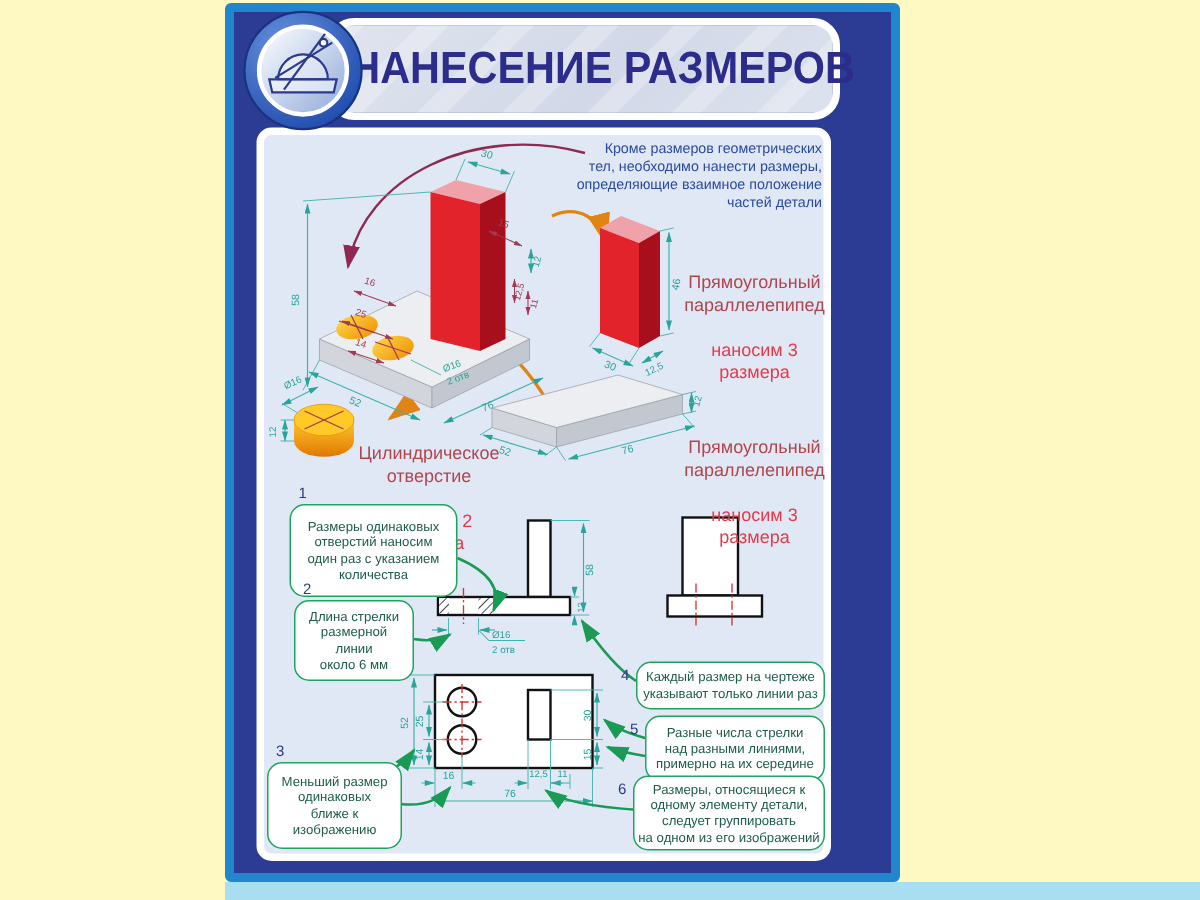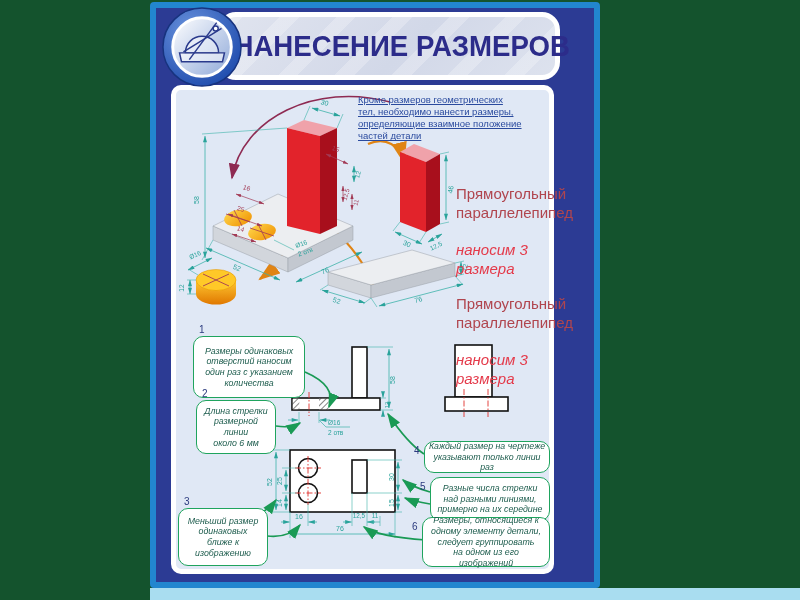--- a/index.html
+++ b/index.html
@@ -1,35 +1,35 @@
 <!DOCTYPE html>
 <html><head>
 <meta charset="utf-8">
 <style>
   html,body{margin:0;padding:0;background:#ffffff;font-family:"Liberation Sans",sans-serif;}
-  .page{position:relative;width:800px;height:600px;background:#14532d;overflow:hidden;}
+  .page{position:relative;width:800px;height:600px;background:#fef9c3;overflow:hidden;}
   .bottom-strip{position:absolute;left:150px;top:588px;width:650px;height:12px;background:#a9ddf0;}
   .poster{position:absolute;left:150px;top:2px;width:450px;height:586px;background:#2c3b94;border:6px solid #2286cf;border-radius:4px;box-sizing:border-box;}
   .banner{position:absolute;left:62px;top:4px;width:342px;height:68px;background:
       repeating-linear-gradient(135deg,rgba(255,255,255,.25) 0 14px,rgba(255,255,255,0) 14px 40px),
       linear-gradient(135deg,#e0e4ef 0%,#d2d8e8 55%,#dde2ee 100%);
       border:5px solid #ffffff;border-radius:18px;box-sizing:border-box;display:flex;align-items:center;justify-content:center;}
   .title{color:#2c2c8a;font-weight:bold;font-size:30px;letter-spacing:0px;transform:scaleX(.92);white-space:nowrap;padding-left:28px;}
   .logo{position:absolute;left:5px;top:-2px;width:82px;height:82px;z-index:5;}
   .content{position:absolute;left:15px;top:77px;width:383px;height:489px;background:#e0e8f5;border:5px solid #ffffff;border-radius:10px;box-sizing:border-box;}
   .draw{position:absolute;left:0;top:0;width:373px;height:479px;}
-  .txt{position:absolute;white-space:pre-line;text-align:left;text-decoration:underline;}
+  .txt{position:absolute;white-space:pre-line;text-align:right;}
   .intro{left:182px;top:4px;width:190px;font-size:9.5px;line-height:1.28;color:#2a4a9e;}
-  .cap{position:absolute;font-size:15px;line-height:1.25;white-space:pre-line;}
+  .cap{position:absolute;text-align:center;font-size:12px;line-height:1.25;white-space:pre-line;}
   .cap .name{display:block;color:#b0454e;}
-  .cap .note{display:block;color:#e43a4a;font-style:italic;}
+  .cap .note{display:block;color:#e43a4a;}
   .co-wrap{position:absolute;}
   .co-box{position:absolute;left:0;top:0;right:0;bottom:0;background:#ffffff;border:1.8px solid #1fa45e;border-radius:10px;
       display:flex;align-items:center;justify-content:center;text-align:center;white-space:pre-line;
-      font-size:8.8px;line-height:1.22;color:#1d5c4d;box-sizing:border-box;padding:1px 2px;font-style:italic;}
+      font-size:8.8px;line-height:1.22;color:#1d5c4d;box-sizing:border-box;padding:1px 2px;}
   .co-num{position:absolute;font-size:10px;color:#2b3a7e;z-index:2;}
   .num-top{left:6px;top:-12px;}
   .num-left{left:-10px;top:4px;}
 </style>
 </head>
 <body>
 
 <div class="page">
   <div class="bottom-strip"></div>
 
@@ -310,20 +310,25 @@
       <div class="cap" style="left:280px;top:76px;width:94px;">
         <span class="name">Прямоугольный
 параллелепипед</span>
         <span class="note">наносим 3 размера</span>
       </div>
       <div class="cap" style="left:280px;top:186px;width:94px;">
         <span class="name">Прямоугольный
 параллелепипед</span>
         <span class="note">наносим 3 размера</span>
       </div>
+      <div class="cap" style="left:62px;top:190px;width:96px;">
+        <span class="name">Цилиндрическое
+отверстие</span>
+        <span class="note">наносим 2 размера</span>
+      </div>
 
       <div class="co-wrap" style="left:17px;top:246px;width:112px;height:62px;">
         <span class="co-num num-top">1</span>
         <div class="co-box">Размеры одинаковых
 отверстий наносим
 один раз с указанием
 количества</div>
       </div>
       <div class="co-wrap" style="left:20px;top:310px;width:80px;height:54px;">
         <span class="co-num num-top">2</span>

